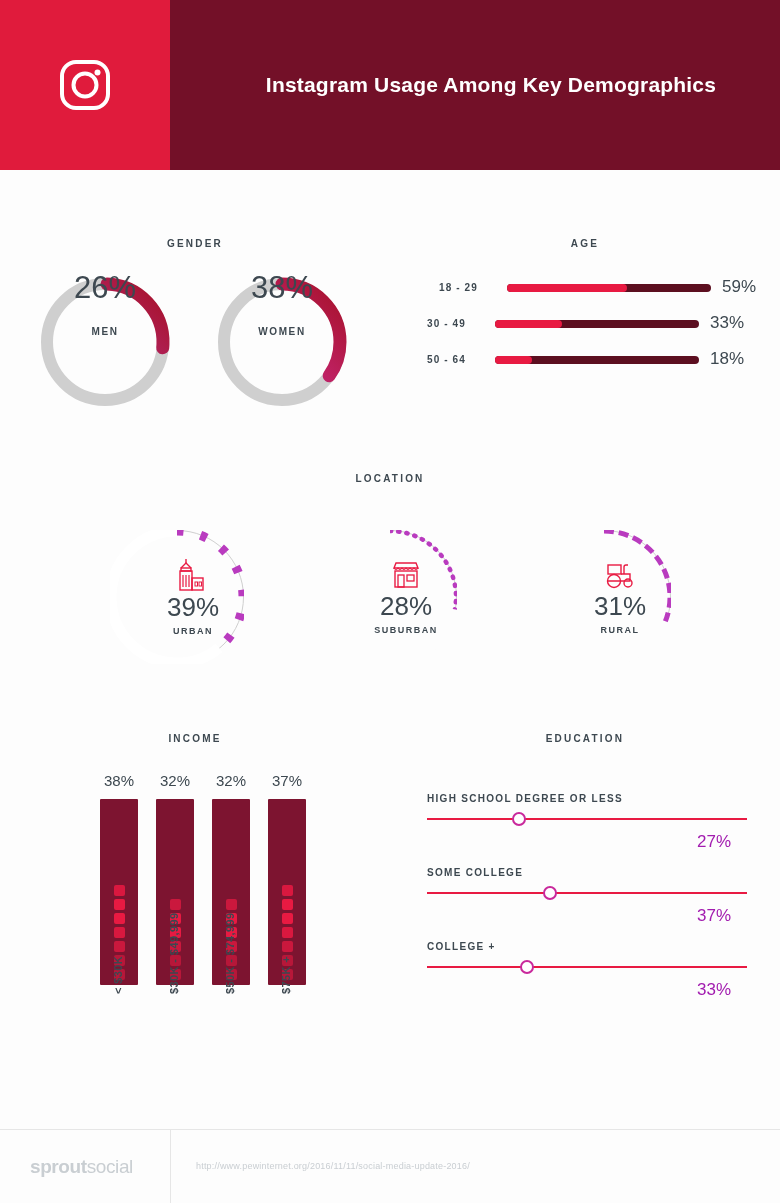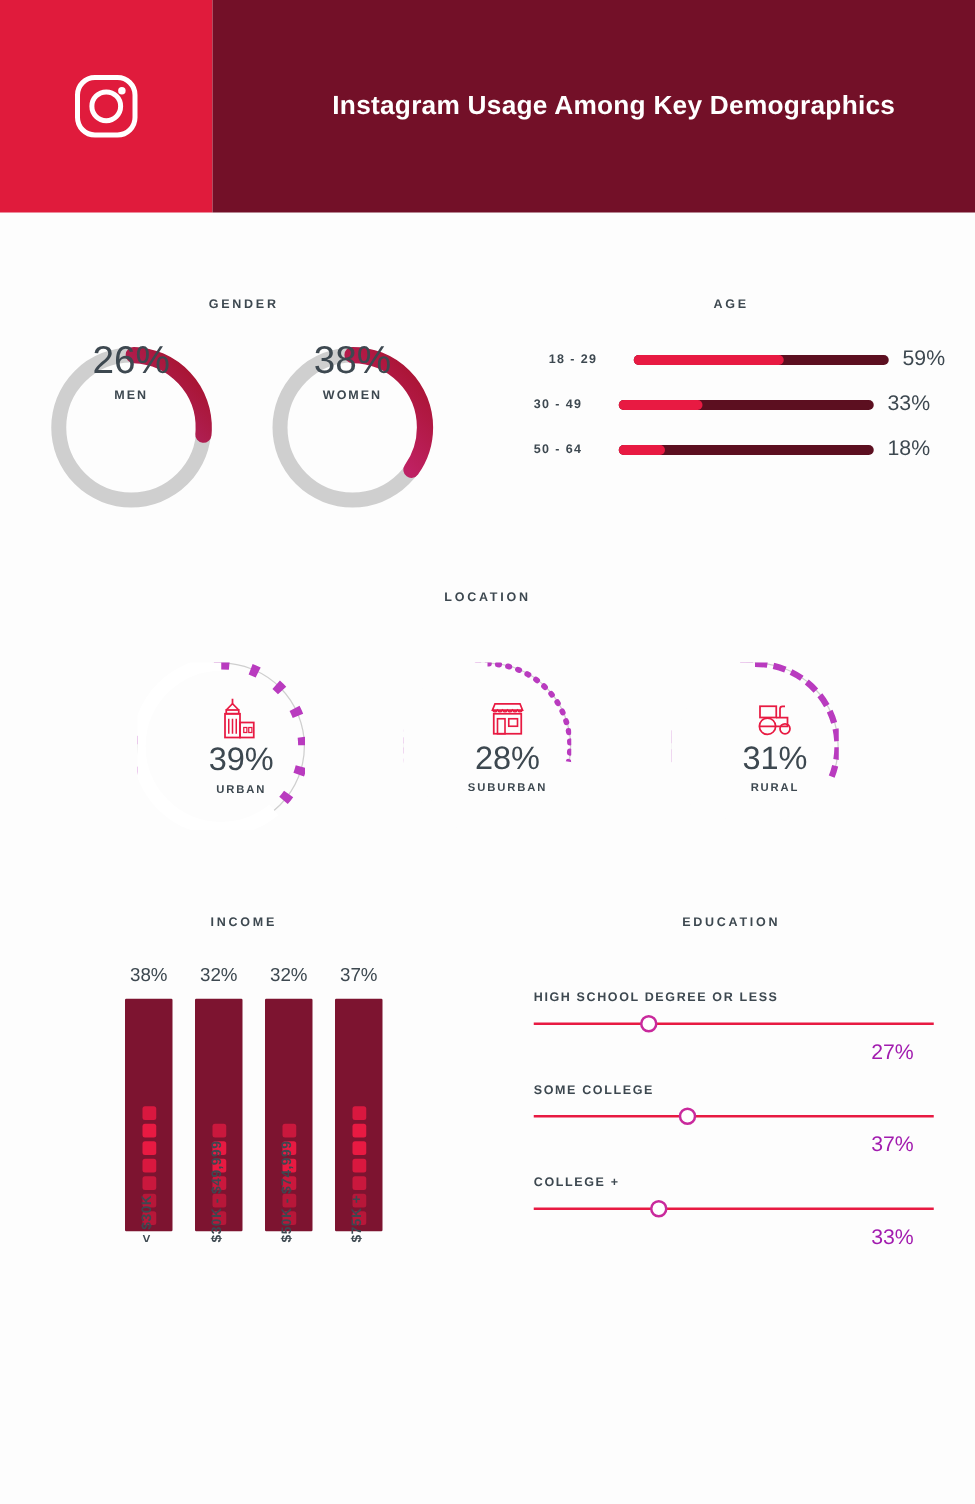--- a/index.html
+++ b/index.html
@@ -37,21 +37,21 @@
 
   
   .donut { position:absolute; }
   .donut-center {
     position:absolute; left:0; top:0; width:100%; height:100%;
     display:flex; flex-direction:column; align-items:center; justify-content:flex-start;
   }
   .donut-pct { font-size:31px; color:#3d4850; font-weight:300; line-height:1; }
   .donut-lbl {
     font-size:10px; font-weight:bold; letter-spacing:1.6px;
-    color:#3d4850; margin-top:8px;
+    color:#3d4850; margin-top:23px;
   }
 
   
   .agerow { position:absolute; height:22px; }
   .age-lbl {
     position:absolute; left:0; top:4px; width:62px; text-align:left;
     font-size:10px; font-weight:bold; letter-spacing:1.1px; color:#3d4850;
   }
   .age-track {
     position:absolute; left:68px; top:6px; width:204px; height:8px;
@@ -369,14 +369,21 @@
     <div class="edu-handle" style="left:123px;"></div>
   </div>
 
   <div class="edu" style="left:427px; top:941px;">
     <div class="edu-lbl">COLLEGE +</div>
     <div class="edu-val">33%</div>
     <div class="edu-line"></div>
     <div class="edu-handle" style="left:100px;"></div>
   </div>
 
+  <div class="footer">
+    <div class="footer-logo">
+      <b>sprout</b><span>social</span>
+    </div>
+    <div class="footer-div"></div>
+    <div class="footer-url">http://www.pewinternet.org/2016/11/11/social-media-update-2016/</div>
+  </div>
 
 </div>
 
 </body></html>

